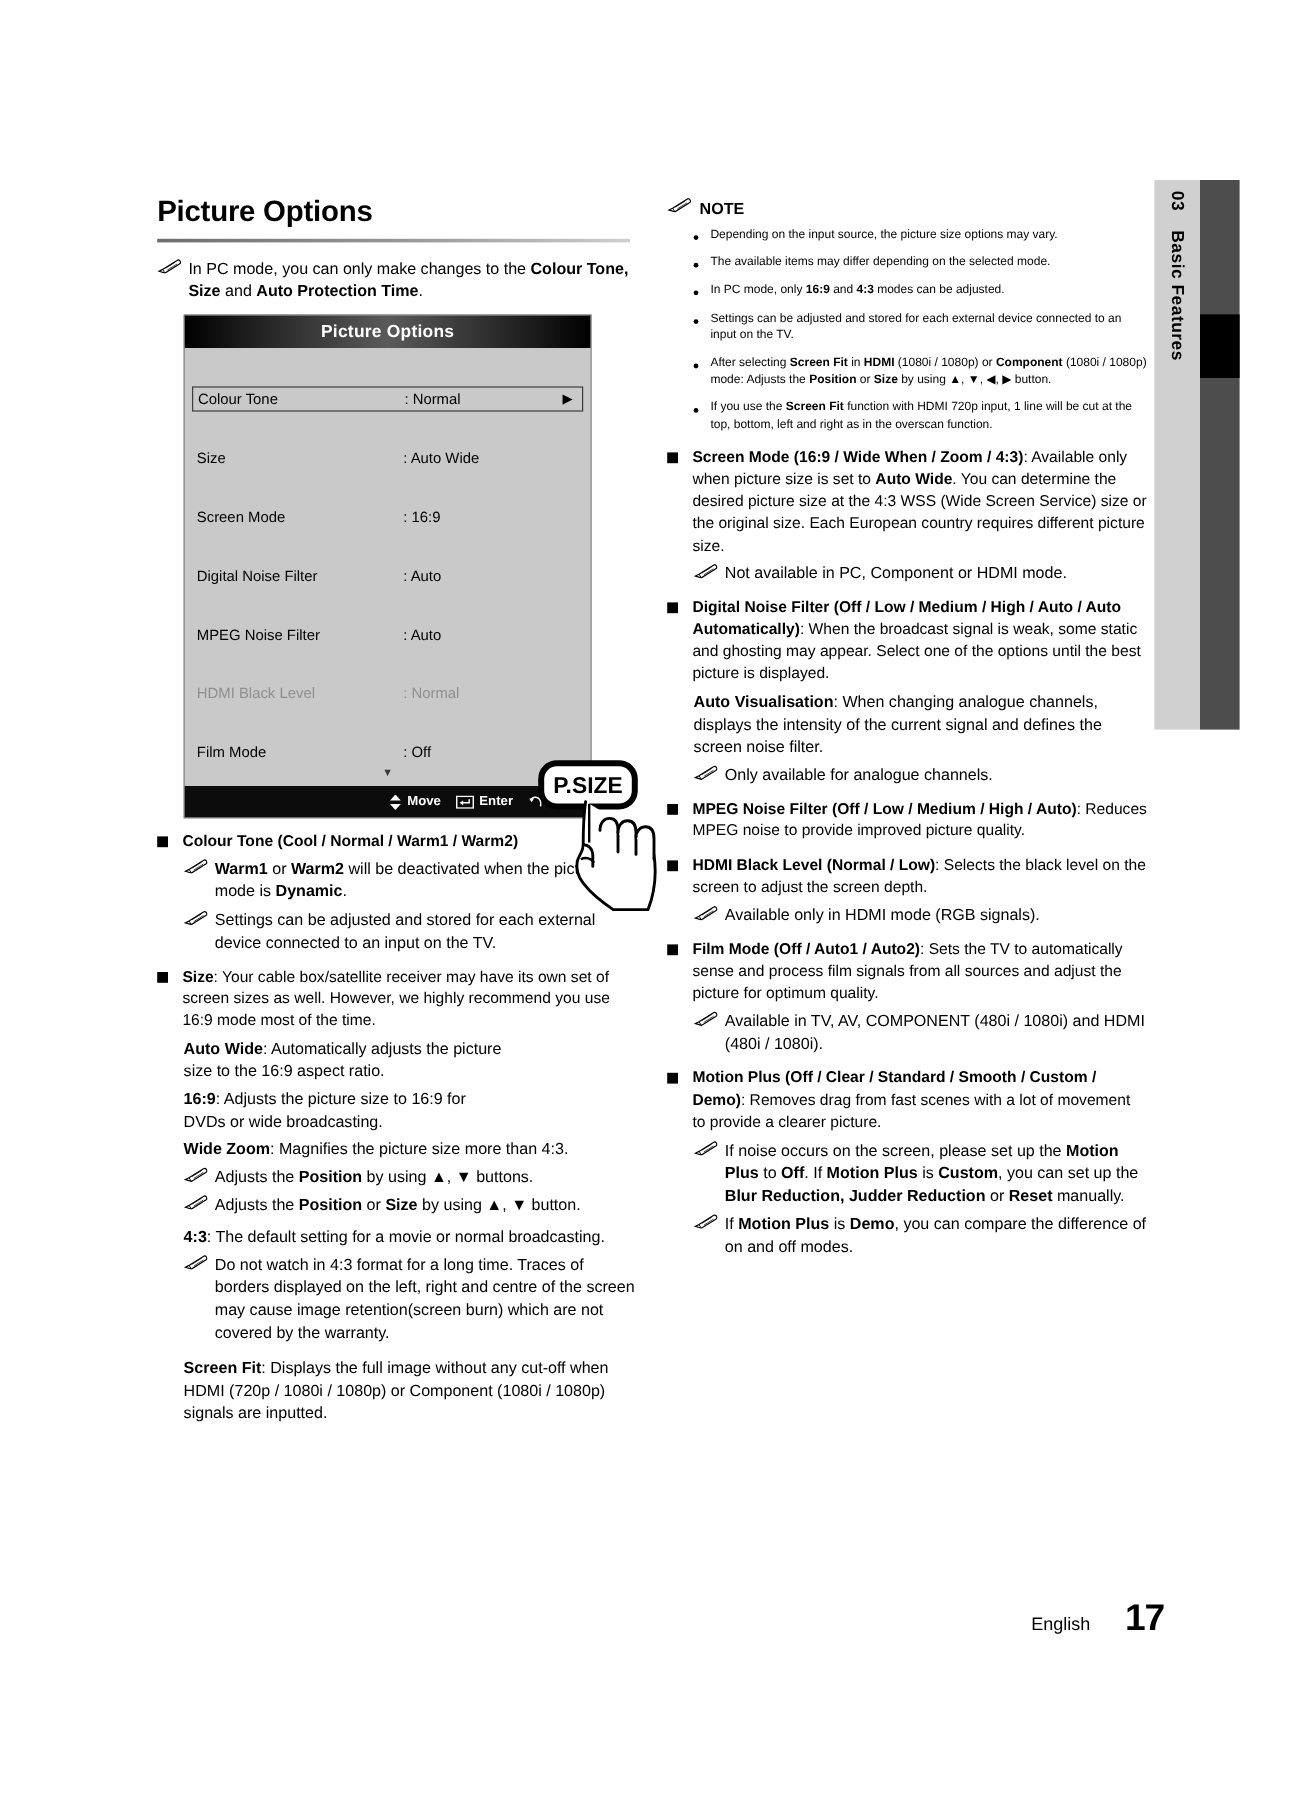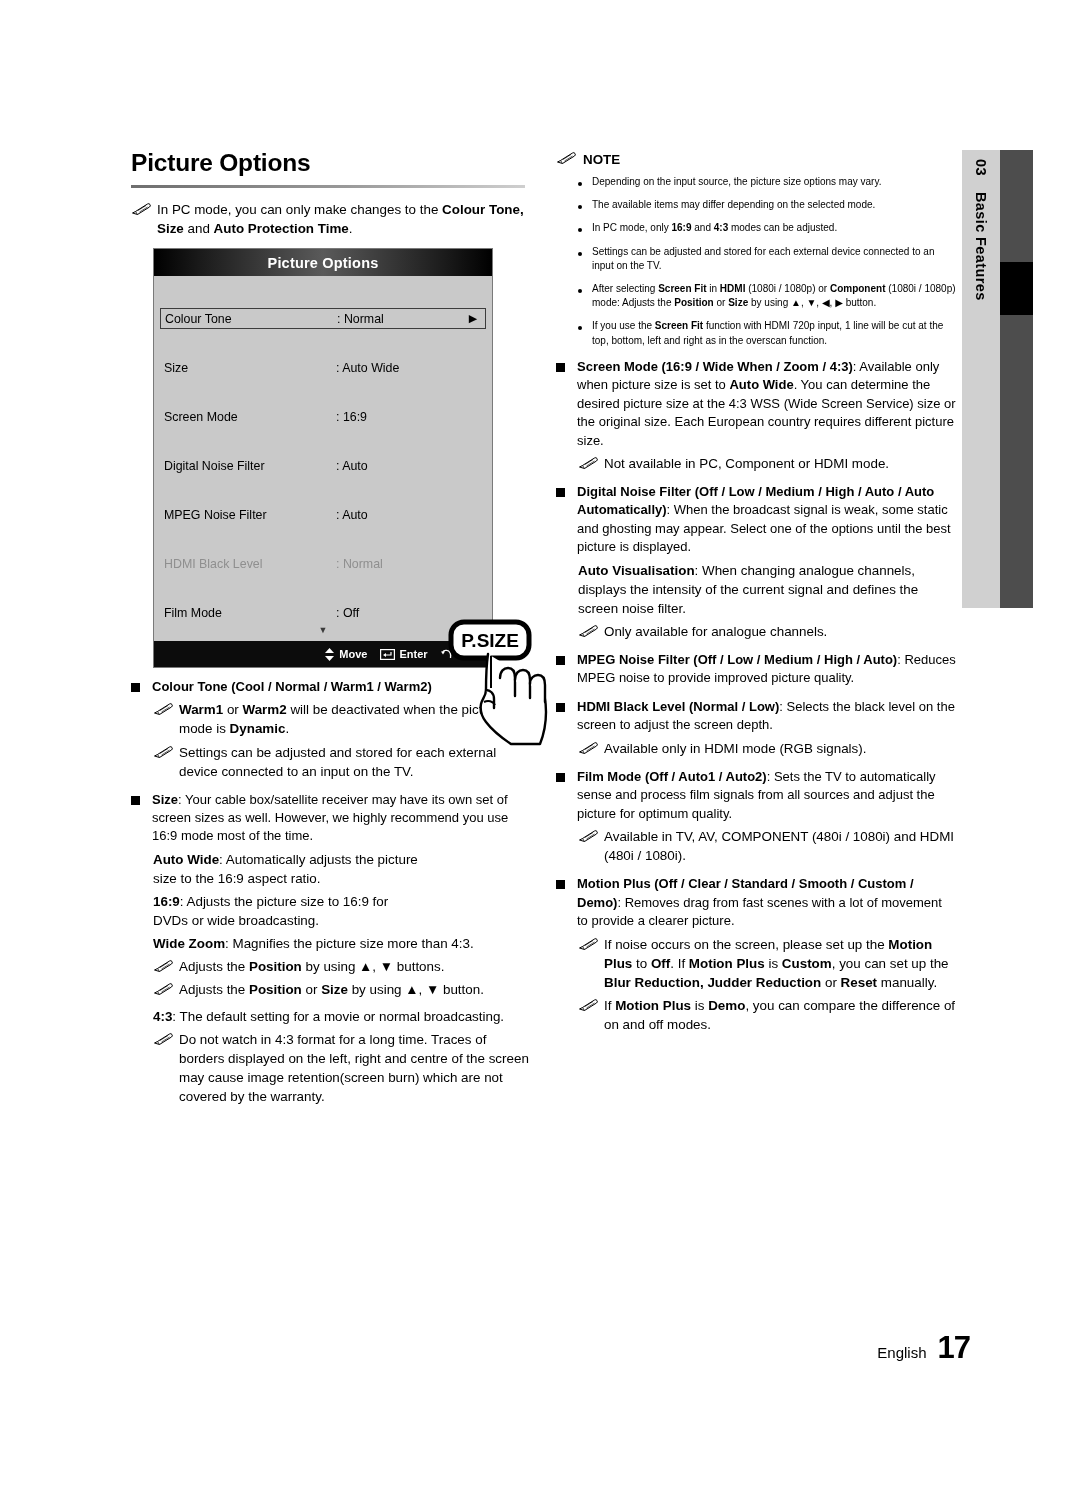--- a/index.html
+++ b/index.html
@@ -71,21 +71,21 @@
     left: 1000px;
     top: 262px;
     width: 33px;
     height: 53px;
     background: #000000;
   }
 
   
   .col {
     position: absolute;
-    top: 150px;
+    top: 164px;
   }
   .col-left  { left: 131px;  width: 400px; }
   .col-right { left: 556px;  width: 400px; }
 
   
   .page-title {
     font-size: 24.5px;
     font-weight: bold;
     letter-spacing: -0.2px;
     margin: 0 0 8px 0;
@@ -244,21 +244,21 @@
     height: 135px;
   }
 
   
   .footer {
     position: absolute;
     right: 110px;
     top: 1330px;
     display: flex;
     align-items: baseline;
-    gap: 11px;
+    gap: 29px;
   }
   .footer .eng { font-size: 15px; }
   .footer .pg  { font-size: 31px; font-weight: bold; letter-spacing: -1px; }
 </style>
 </head>
 <body>
 
 <div id="page">
 
   <div class="side-tab">
@@ -450,20 +450,21 @@
         <svg width="20" height="13" viewBox="0 0 40 26">
             <path d="M3 22 L9 19 L33 4 Q36 2 38 5 Q40 8 37 10 L13 25 L3 22 Z" fill="#fff" stroke="#000" stroke-width="2"></path>
             <path d="M9 19 L13 25" stroke="#000" stroke-width="1.6"></path>
             <path d="M14 17 L30 7" stroke="#000" stroke-width="1.2"></path>
             <path d="M17 20 L33 10" stroke="#000" stroke-width="1.2"></path>
           </svg>
       </span>
       <span class="ntext">Do not watch in 4:3 format for a long time. Traces of borders displayed on the left, right and centre of the screen may cause image retention(screen burn) which are not covered by the warranty.</span>
     </div>
 
+    <div class="para sub-ind" style="margin-top:10px;"><span class="b">Screen Fit</span><span>: Displays the full image without any cut-off when HDMI (720p / 1080i / 1080p) or Component (1080i / 1080p) signals are inputted.</span></div>
   </div>
 
   <div class="col col-right">
 
     <div class="note-head">
       <span class="pencil">
         <svg width="20" height="13" viewBox="0 0 40 26">
             <path d="M3 22 L9 19 L33 4 Q36 2 38 5 Q40 8 37 10 L13 25 L3 22 Z" fill="#fff" stroke="#000" stroke-width="2"></path>
             <path d="M9 19 L13 25" stroke="#000" stroke-width="1.6"></path>
             <path d="M14 17 L30 7" stroke="#000" stroke-width="1.2"></path>

